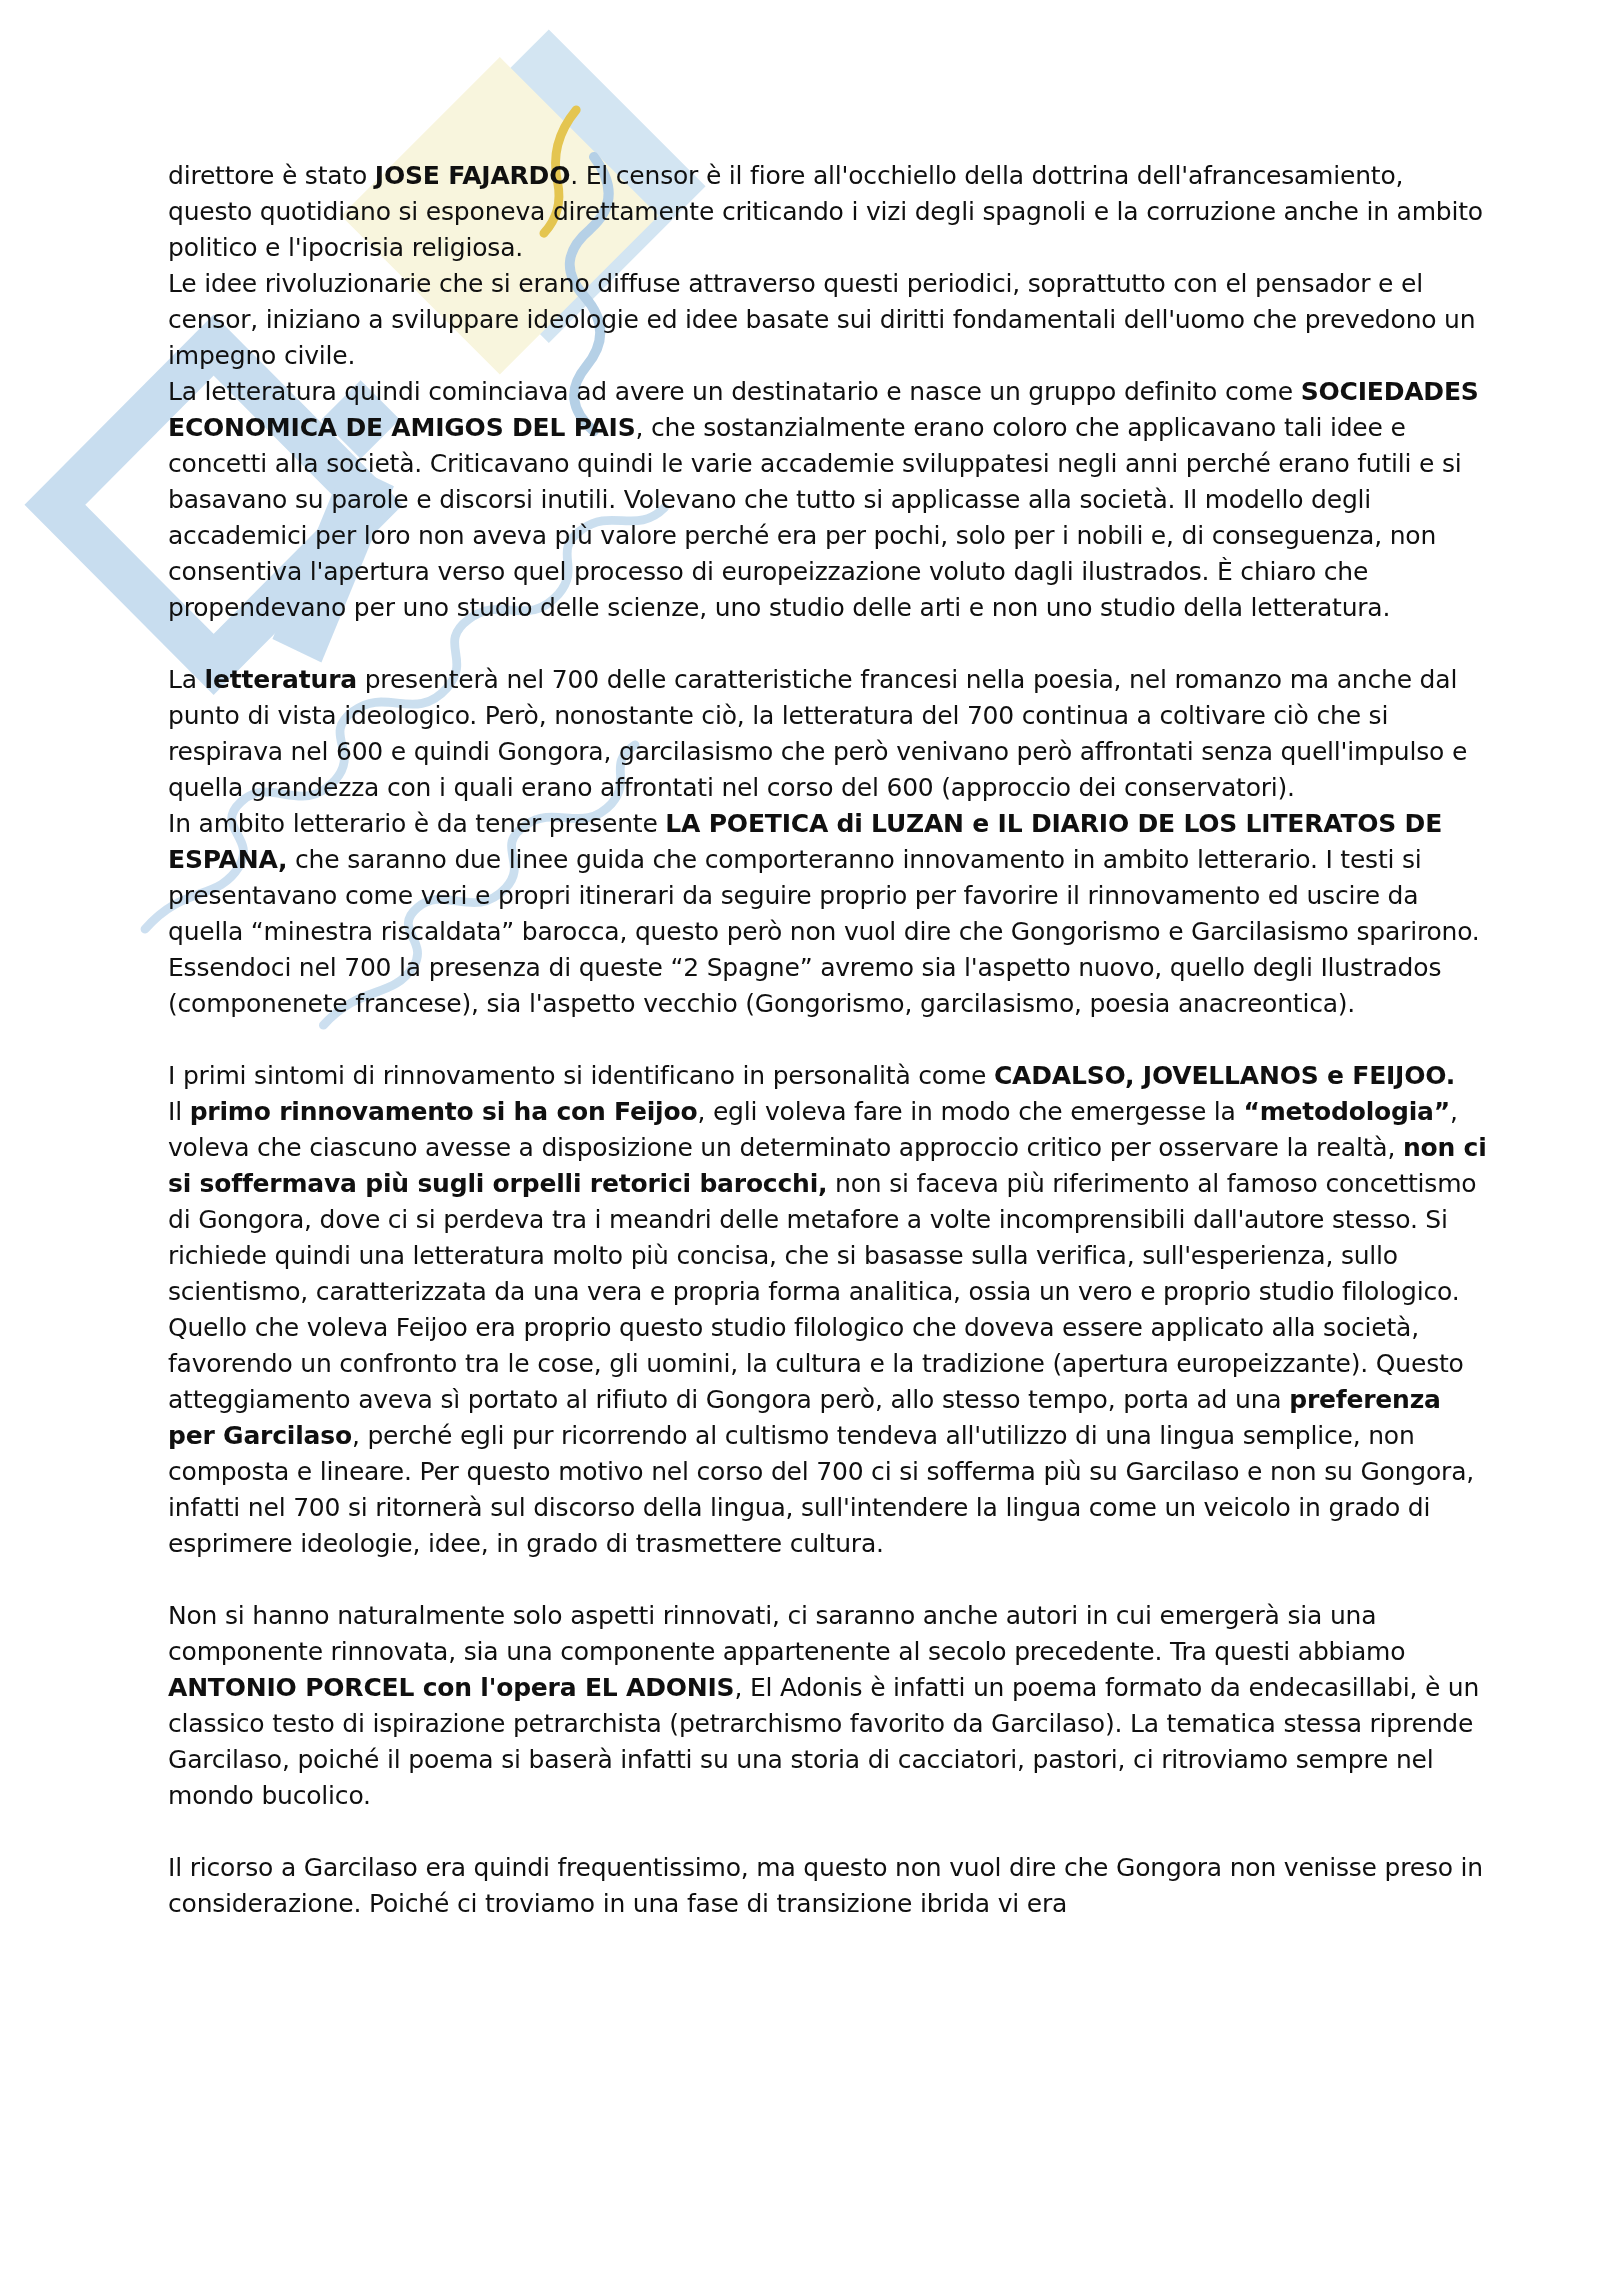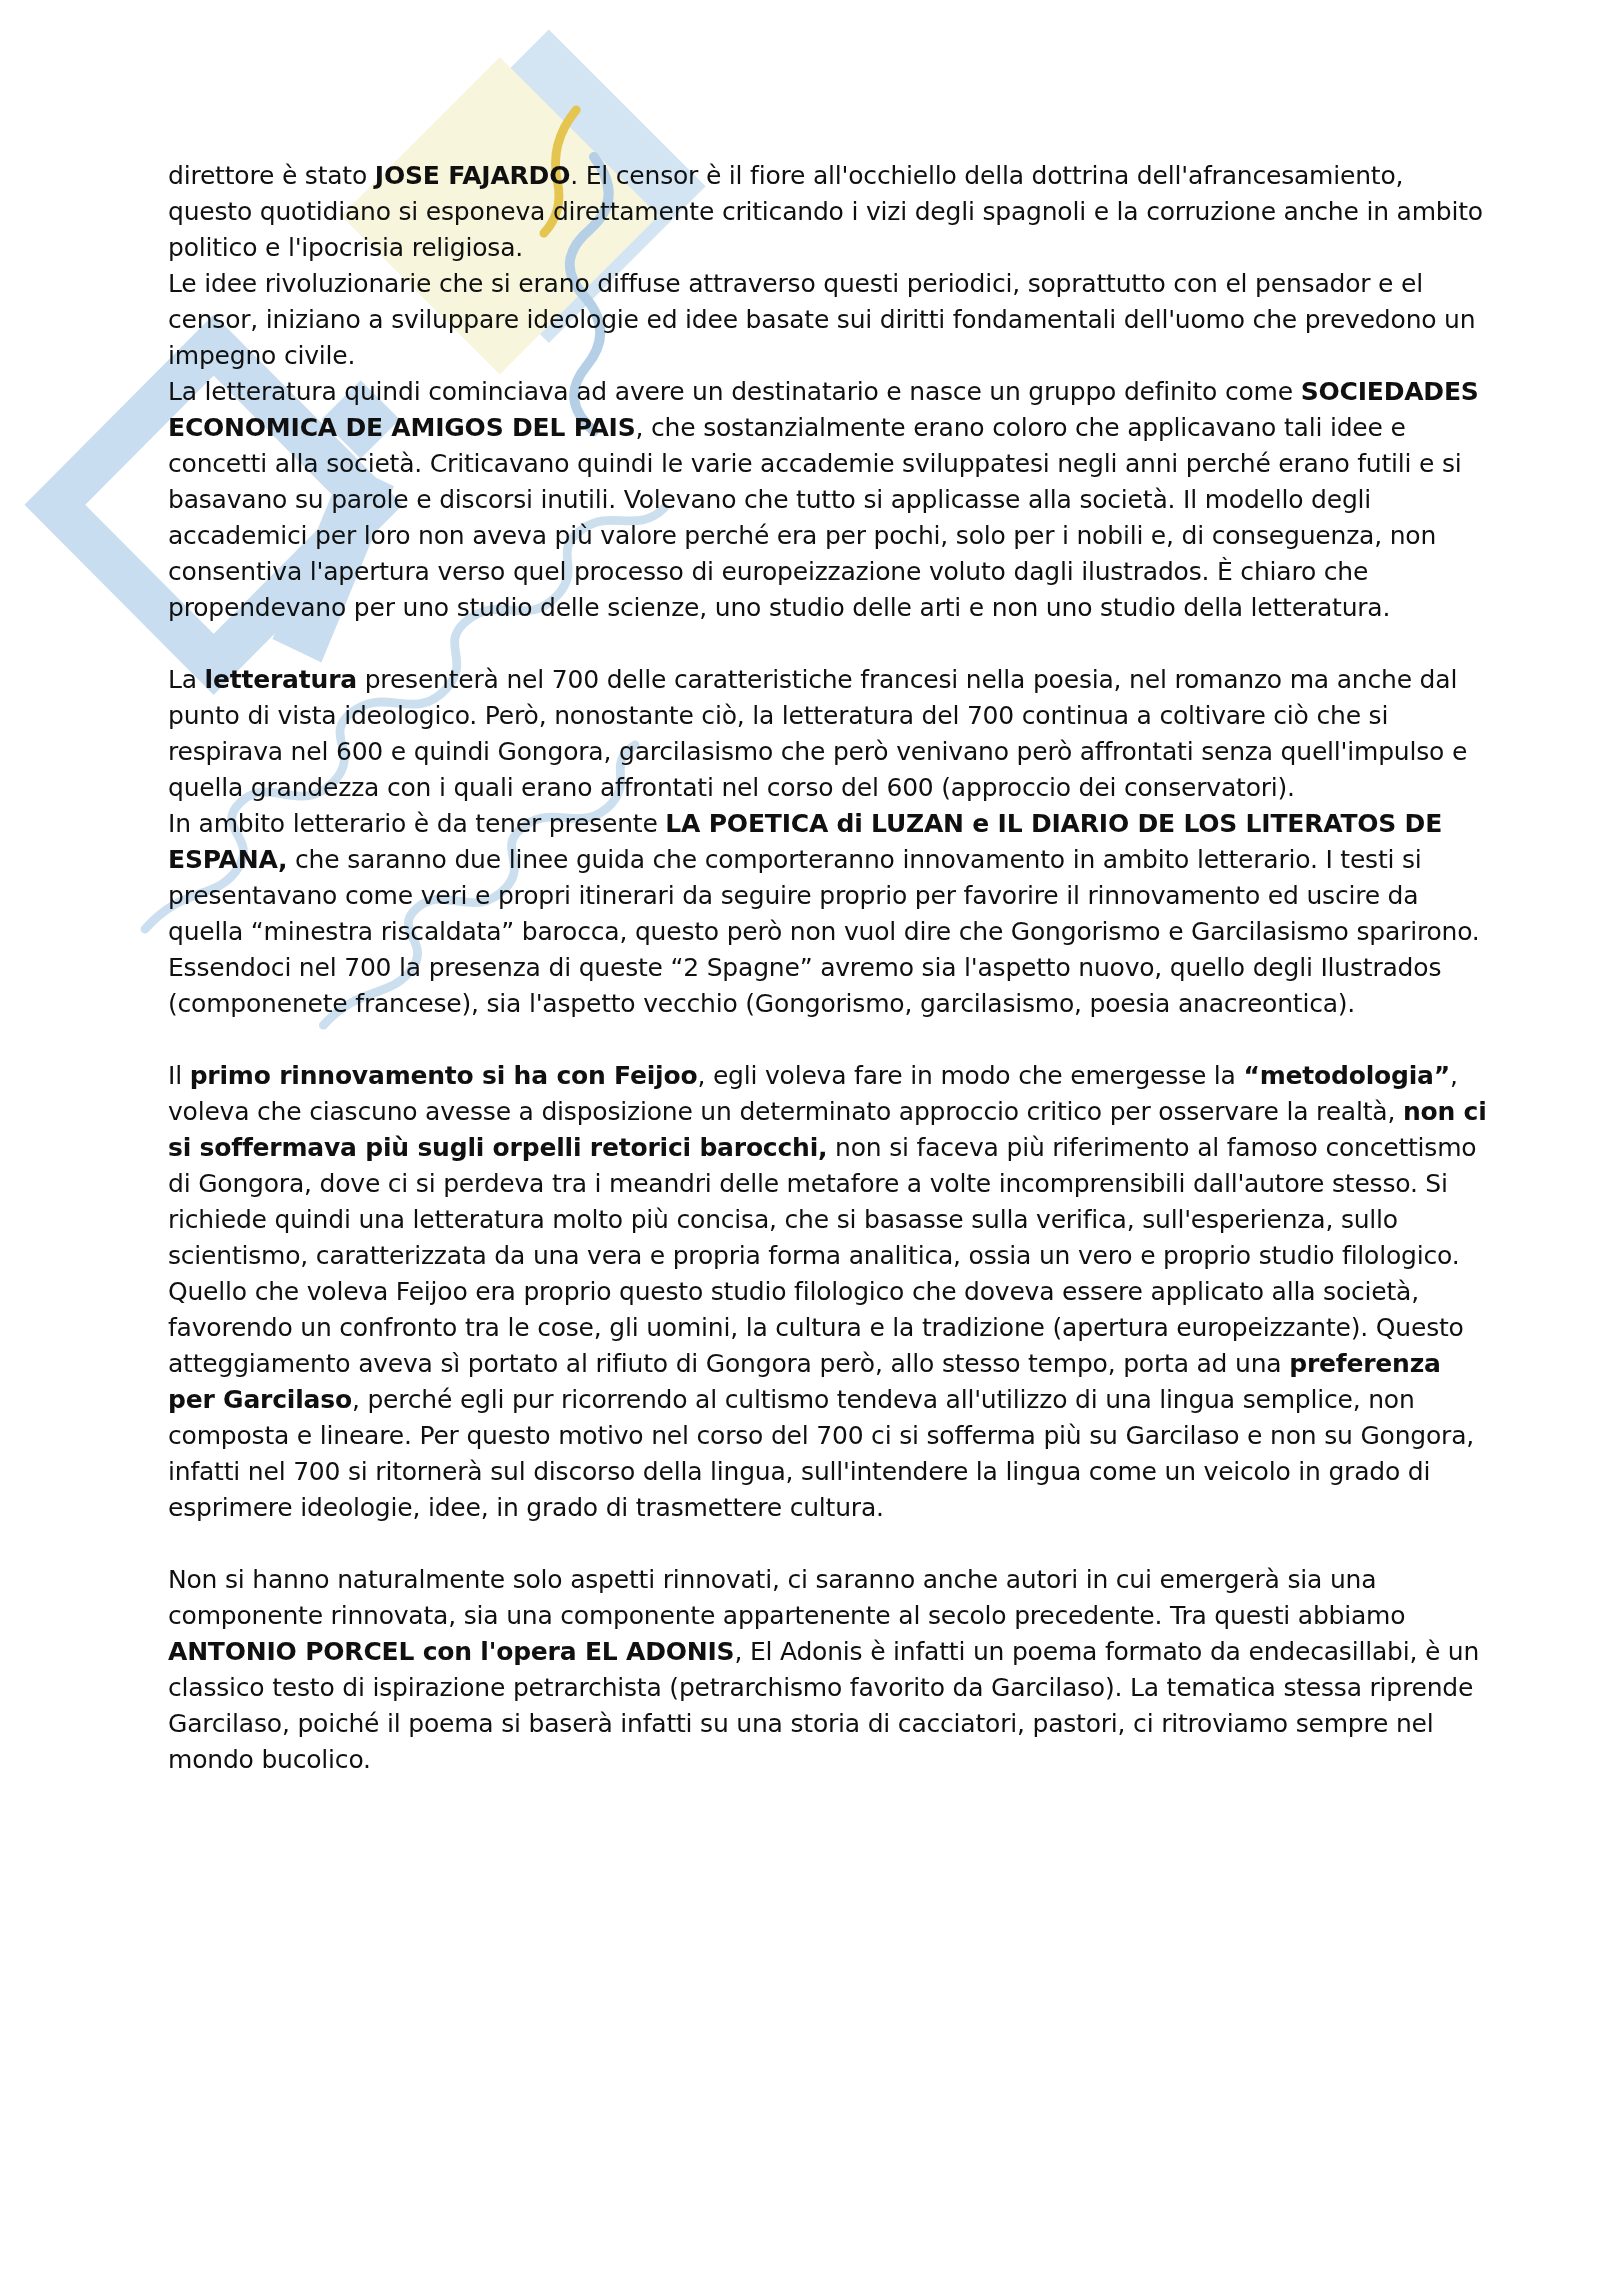--- a/index.html
+++ b/index.html
@@ -54,18 +54,20 @@
                c24,-26 -12,-42 20,-64 c32,-22 58,10 88,-22 c22,-26 -6,-40 24,-60" fill="none" stroke="#c6dcee" stroke-width="9" stroke-linecap="round"></path>
     </g>
   </svg>
 
   <div class="content">
       <p><span>direttore è stato </span><span class="run-b">JOSE FAJARDO</span><span>. El censor è il fiore all'occhiello della dottrina dell'afrancesamiento, questo quotidiano si esponeva direttamente criticando i vizi degli spagnoli e la corruzione anche in ambito politico e l'ipocrisia religiosa.</span></p>
       <p><span class="run-u">Le idee rivoluzionarie che si erano diffuse attraverso questi periodici, soprattutto con el pensador e el censor, iniziano a sviluppare ideologie ed idee basate sui diritti fondamentali dell'uomo che prevedono un impegno civile.</span></p>
       <p class="gap"><span>La letteratura quindi cominciava ad avere un destinatario e nasce un gruppo definito come </span><span class="run-b">SOCIEDADES ECONOMICA DE AMIGOS DEL PAIS</span><span>, che sostanzialmente erano coloro che </span><span class="run-u">applicavano tali idee e concetti alla società</span><span>. Criticavano quindi le varie accademie sviluppatesi negli anni perché erano futili e si basavano su parole e discorsi inutili. Volevano che tutto si applicasse alla società. Il modello degli accademici per loro non aveva più valore perché era per pochi, solo per i nobili e, di conseguenza, non consentiva l'apertura verso quel processo di europeizzazione voluto dagli ilustrados. È chiaro che propendevano per uno studio delle scienze, uno studio delle arti e non uno studio della letteratura.</span></p>
       <p><span>La </span><span class="run-b">letteratura</span><span> presenterà nel 700 delle</span><span class="run-u"> caratteristiche francesi nella poesia, nel romanzo ma anche dal punto di vista ideologico.</span><span> Però, nonostante ciò, la letteratura del 700 </span><span class="run-u">continua a coltivare ciò che si respirava nel 600 </span><span>e quindi Gongora, garcilasismo che però venivano però affrontati senza quell'impulso e quella grandezza con i quali erano affrontati nel corso del 600 (approccio dei conservatori).</span></p>
       <p class="gap"><span>In ambito letterario è da tener presente </span><span class="run-b">LA POETICA di LUZAN e IL DIARIO DE LOS LITERATOS DE ESPANA,</span><span> </span><span class="run-u">che saranno due linee guida che comporteranno innovamento in ambito letterario</span><span>. I testi si presentavano come veri e propri itinerari da seguire proprio per favorire il rinnovamento ed uscire da quella “minestra riscaldata” barocca, questo però non vuol dire che Gongorismo e Garcilasismo sparirono. Essendoci nel 700 la presenza di queste “2 Spagne” </span><span class="run-u">avremo sia l'aspetto nuovo, quello degli Ilustrados (componenete francese), sia l'aspetto vecchio (Gongorismo, garcilasismo, poesia anacreontica).</span></p>
+      <p><span>I primi sintomi di rinnovamento si identificano in personalità come </span><span class="run-b">CADALSO, JOVELLANOS e FEIJOO.</span></p>
       <p class="gap"><span>Il </span><span class="run-b">primo rinnovamento si ha con Feijoo</span><span>, egli voleva fare in modo che emergesse la </span><span class="run-b">“metodologia”</span><span>, voleva che </span><span class="run-u">ciascuno avesse a disposizione un determinato approccio critico per osservare la realtà</span><span>,  </span><span class="run-b">non ci si soffermava più sugli orpelli retorici barocchi,</span><span> non si faceva più riferimento al famoso concettismo di Gongora, dove ci si perdeva tra i meandri delle metafore a volte incomprensibili dall'autore stesso. Si richiede quindi una </span><span class="run-u">letteratura molto più concisa, che si basasse sulla verifica, sull'esperienza, sullo scientismo, caratterizzata da una vera e propria forma analitic</span><span>a, ossia un vero e proprio studio filologico. Quello che voleva Feijoo era proprio questo</span><span class="run-u"> studio filologico che doveva essere applicato alla società, favorendo un confronto tra le cose, gli uomini, la cultura e la tradizione</span><span> (apertura europeizzante). Questo atteggiamento aveva sì portato al rifiuto di Gongora però, allo stesso tempo, porta ad una </span><span class="run-b">preferenza per Garcilaso</span><span>, perché egli pur ricorrendo al cultismo </span><span class="run-u">tendeva all'utilizzo di una lingua semplice</span><span>, non composta e lineare. Per questo motivo nel corso del 700 ci si sofferma più su Garcilaso e non su Gongora, infatti nel 700 si ritornerà sul discorso della lingua, sull'intendere la lingua come un veicolo in grado di esprimere ideologie, idee, in grado di trasmettere cultura.</span></p>
       <p class="gap"><span>Non si hanno naturalmente solo aspetti rinnovati, ci saranno anche</span><span class="run-u"> autori in cui emergerà sia una componente rinnovata, sia una componente appartenente al secolo precedente.</span><span> Tra questi abbiamo </span><span class="run-b">ANTONIO PORCEL con l'opera EL ADONIS</span><span>, El Adonis è infatti un poema formato da endecasillabi, è un classico testo di ispirazione petrarchista (petrarchismo favorito da Garcilaso). La tematica stessa riprende Garcilaso, poiché il poema si baserà infatti su una storia di cacciatori, pastori, ci ritroviamo sempre nel mondo bucolico.</span></p>
+      <p><span>Il ricorso a Garcilaso era quindi frequentissimo, ma questo non vuol dire che Gongora non venisse preso in considerazione. Poiché ci troviamo in una fase di transizione ibrida vi era</span></p>
     </div>
 
 </div>
 
 
 </body></html>

